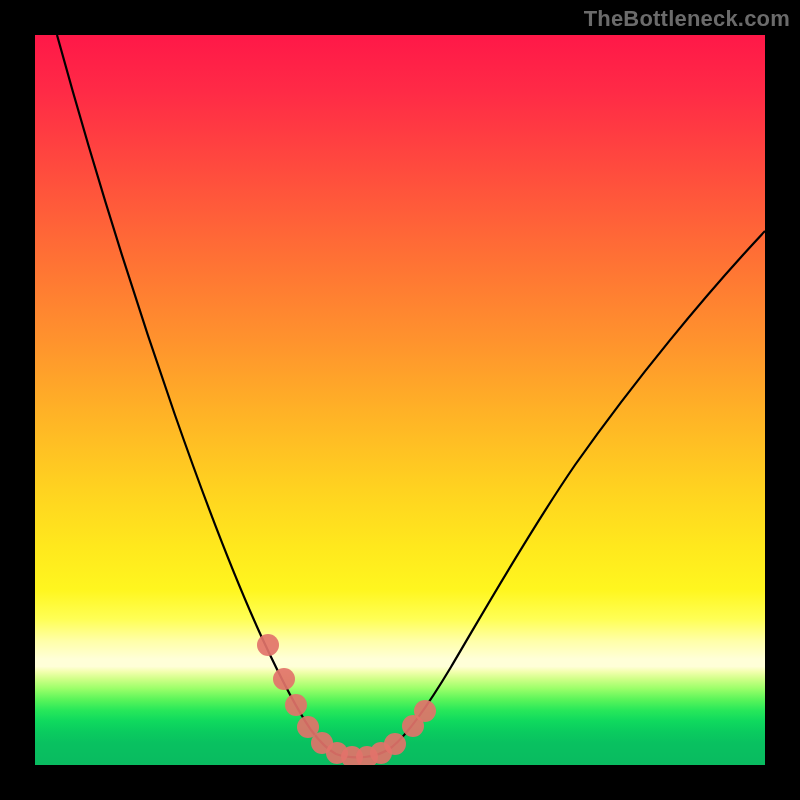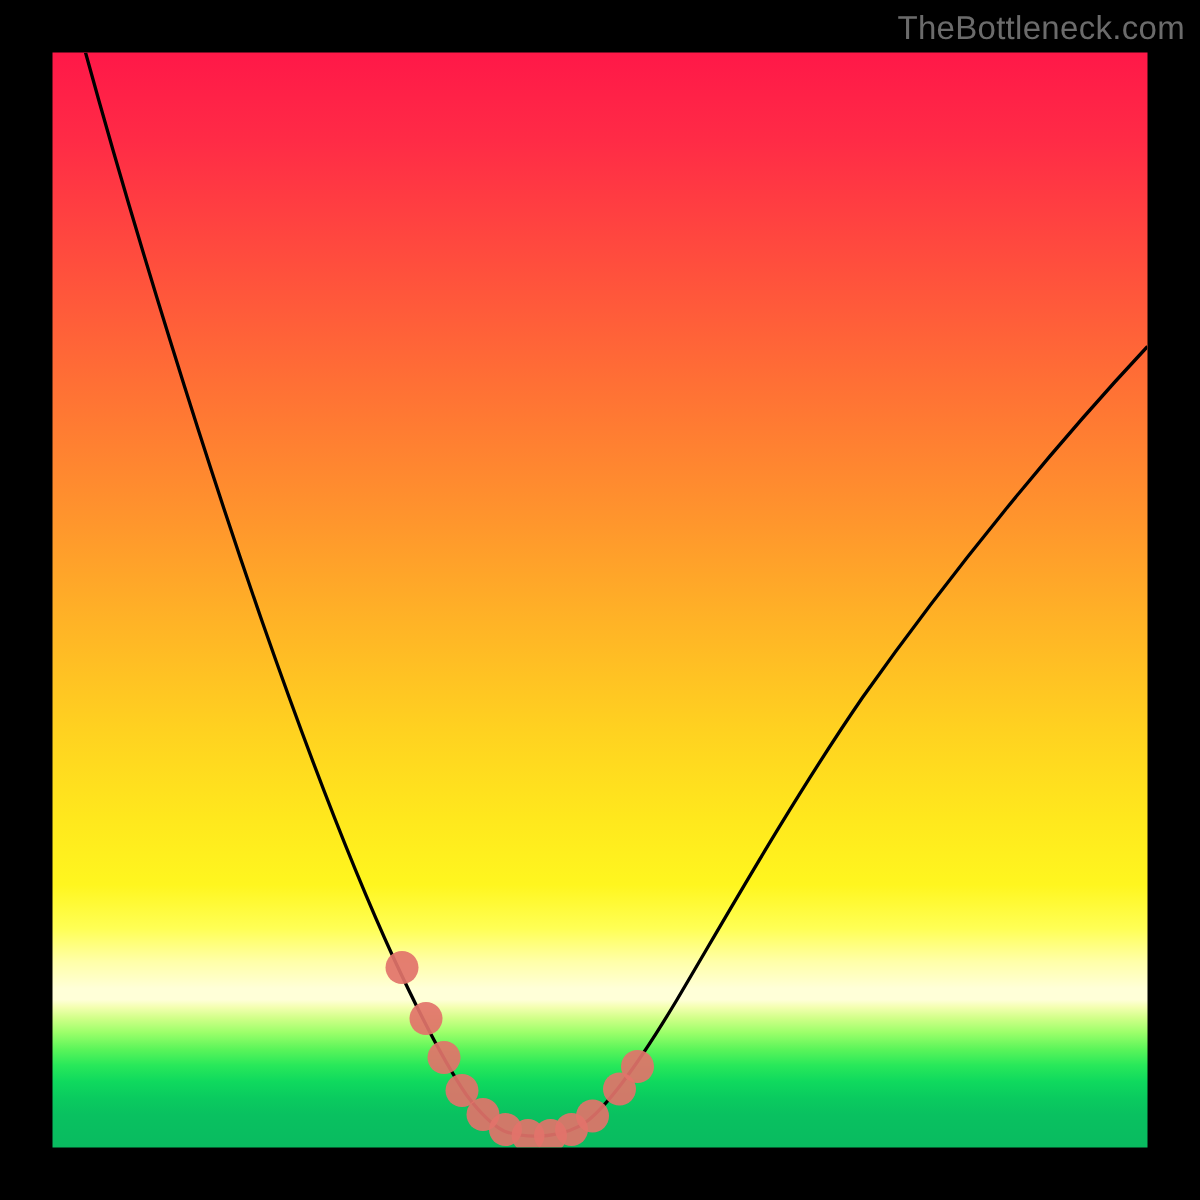--- a/index.html
+++ b/index.html
@@ -59,21 +59,21 @@
     top: 0;
     width: 730px;
     height: 730px;
   }
   .watermark {
     position: absolute;
     top: 6px;
     right: 10px;
     color: #6b6b6b;
     font-size: 22px;
-    font-weight: 400;
+    font-weight: 700;
     letter-spacing: 0.2px;
     user-select: none;
   }
 </style>
 </head>
 <body>
 
 <div class="frame">
 
   <div class="watermark">TheBottleneck.com</div>

